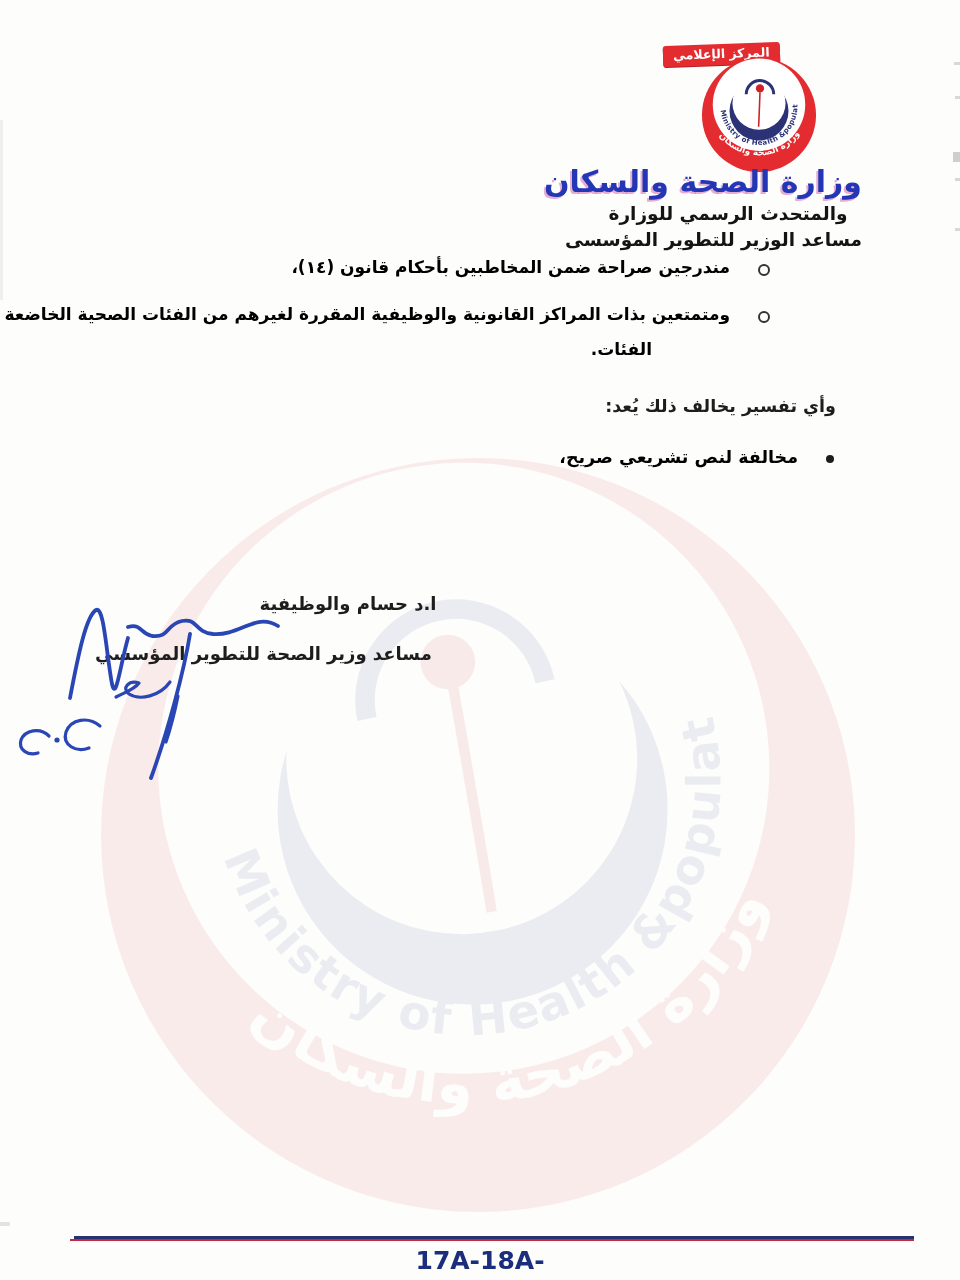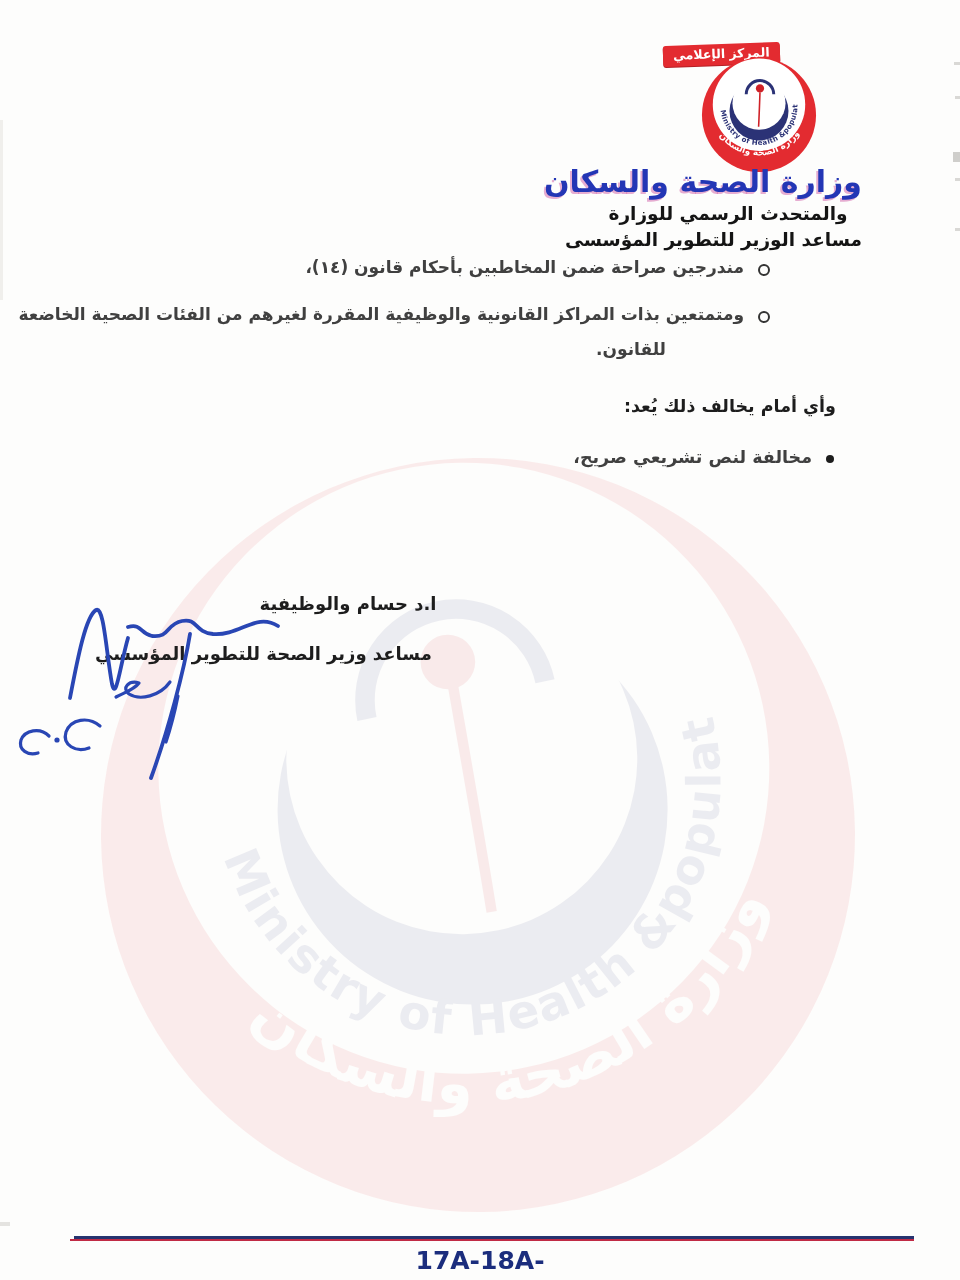--- a/index.html
+++ b/index.html
@@ -15,21 +15,21 @@
   .ribbon{position:absolute;right:180px;top:44px;background:#e32b30;color:#fff;
     font-size:12.5px;font-weight:bold;padding:2px 10px 4px;border-radius:3px;
     transform:rotate(-2deg);direction:rtl;letter-spacing:.5px;box-shadow:0 1px 0 #b51f24;}
   .logo{position:absolute;right:142px;top:56px;width:118px;height:118px;}
   .hdr{position:absolute;top:163px;right:98px;width:268px;text-align:center;direction:rtl;}
   .callig{font-size:30px;font-weight:bold;color:#2336b5;letter-spacing:-1px;
     text-shadow:-2px 2px 0 rgba(186,24,130,.35);white-space:nowrap;line-height:38px;}
   .office{font-size:18.5px;font-weight:bold;color:#141414;line-height:26px;white-space:nowrap;}
   
   .cb-row,.db-row{position:absolute;direction:rtl;display:flex;align-items:flex-start;
-    gap:14px;font-weight:bold;font-size:17px;color:#404040;}
+    gap:28px;font-weight:bold;font-size:17px;color:#000000;}
   .bullet-o{width:8px;height:8px;border:2px solid #333;border-radius:50%;flex:none;margin-top:7px;background:transparent;}
   .bullet-dot{width:8px;height:8px;border-radius:50%;background:#1d1d1d;flex:none;margin-top:8px;}
   .cb-text{text-align:right;white-space:nowrap;}
   .cb-line2{margin-top:15px;margin-right:78px;}
   .intro{position:absolute;top:396px;right:124px;direction:rtl;font-weight:bold;
     font-size:17.5px;white-space:nowrap;}
   .db-row{font-size:17.5px;}
   
   .sig-name{position:absolute;top:593px;left:252px;width:192px;text-align:center;
     direction:rtl;font-weight:bold;font-size:18px;white-space:nowrap;}
@@ -110,25 +110,25 @@
     <span class="bullet-o"></span>
     <div class="cb-text">
       <div>مندرجين صراحة ضمن المخاطبين بأحكام قانون (١٤)،</div>
     </div>
   </div>
 
   <div class="cb-row" style="top:304px;right:190px;margin-left:18px;">
     <span class="bullet-o"></span>
     <div class="cb-text">
       <div>ومتمتعين بذات المراكز القانونية والوظيفية المقررة لغيرهم من الفئات الصحية الخاضعة</div>
-      <div class="cb-line2">للقانون.</div>
+      <div class="cb-line2">الفئات.</div>
     </div>
   </div>
 
-  <div class="intro">وأي أمام يخالف ذلك يُعد:</div>
+  <div class="intro">وأي تفسير يخالف ذلك يُعد:</div>
 
   <div class="db-row" style="top:447px;right:126px;">
     <span class="bullet-dot"></span>
     <div class="cb-text">مخالفة لنص تشريعي صريح،</div>
   </div>
 
 
   <div class="sig-name">ا.د حسام والوظيفية</div>
   <div class="sig-title">مساعد وزير الصحة للتطوير المؤسسي</div>
 

